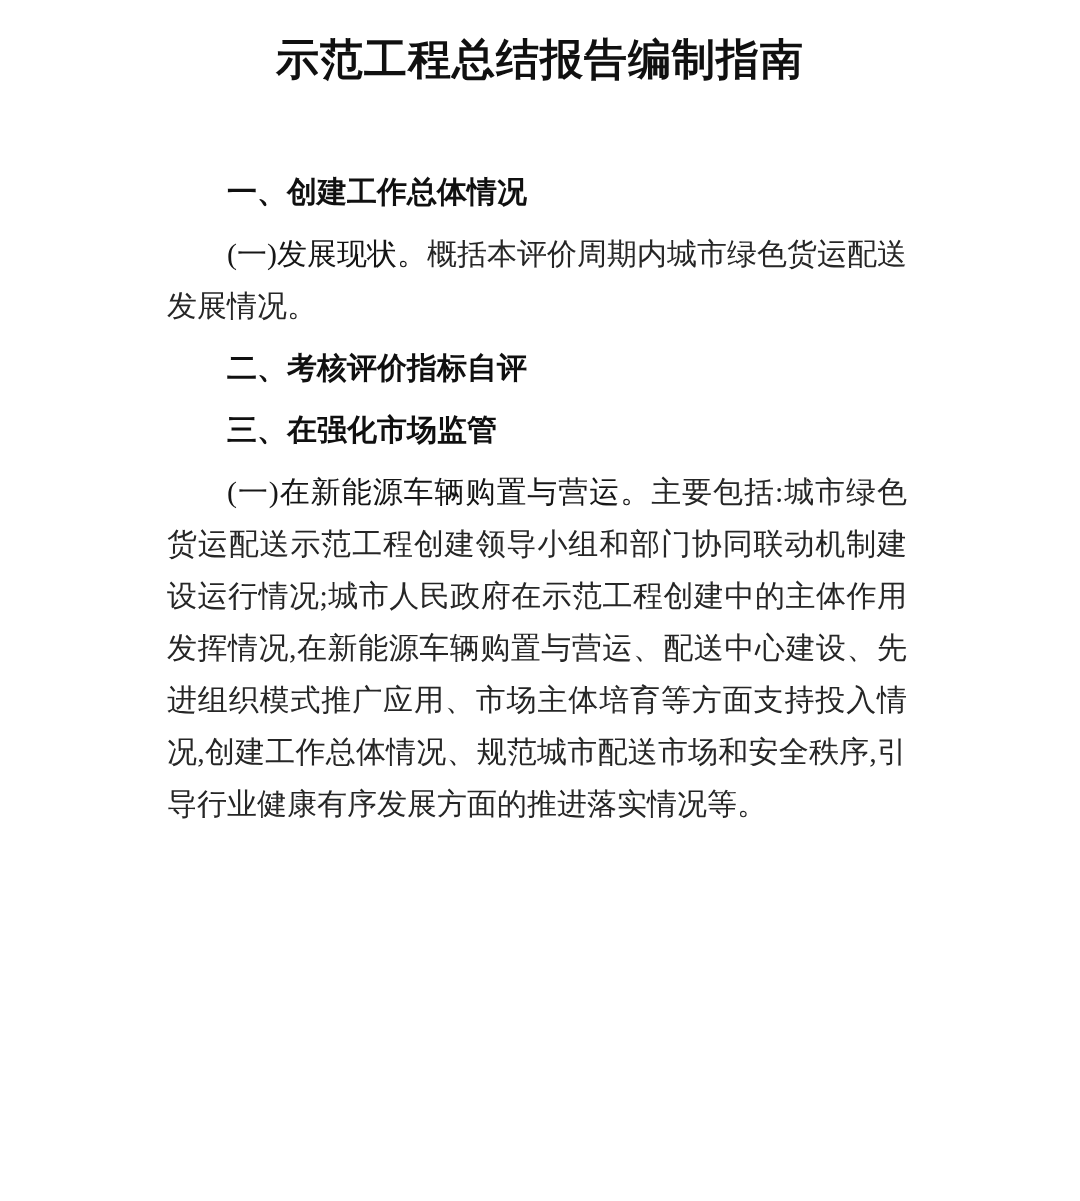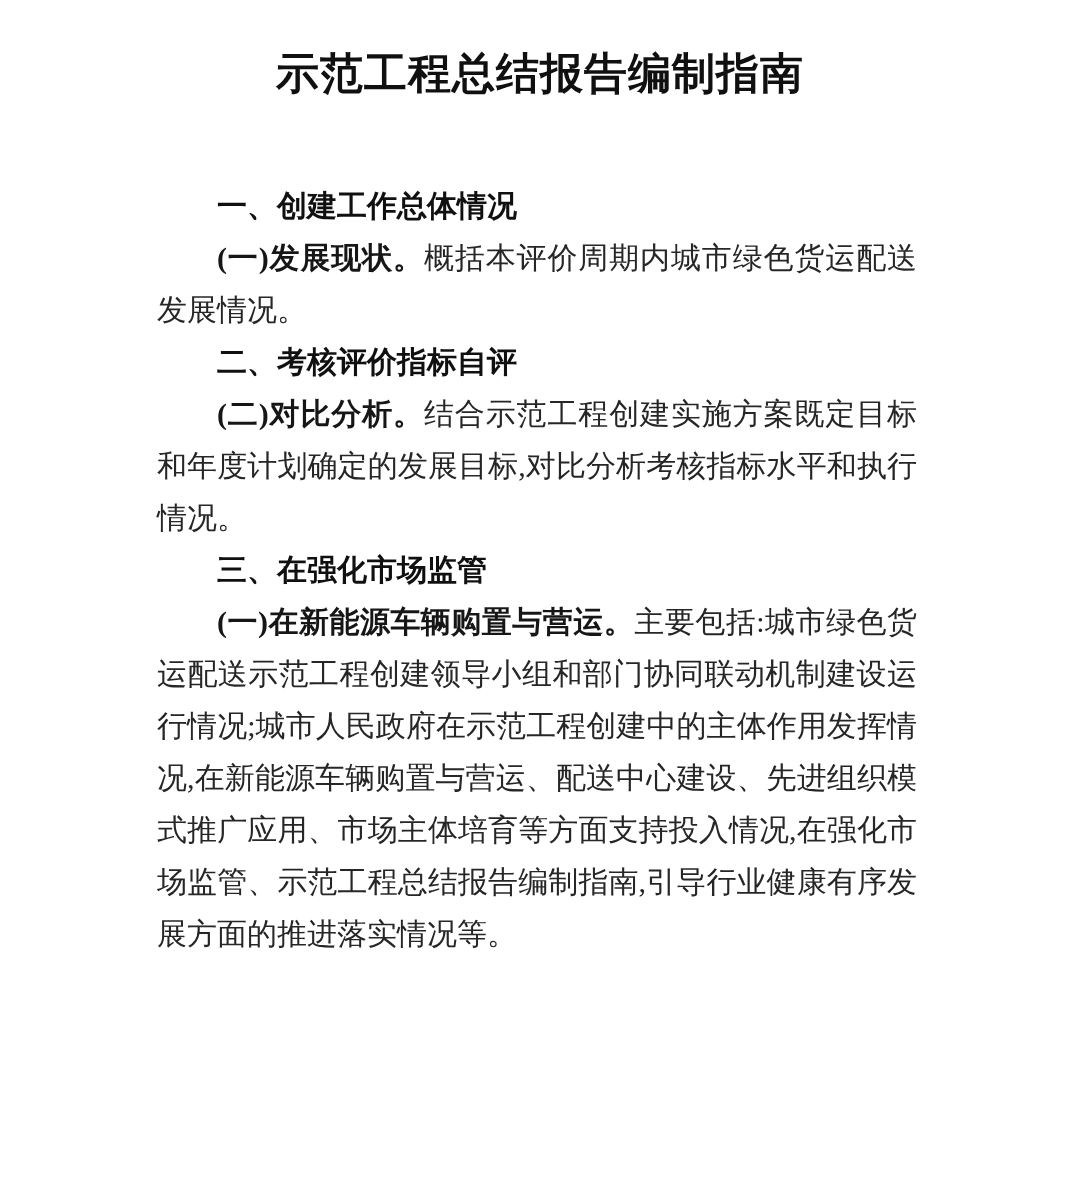--- a/index.html
+++ b/index.html
@@ -8,64 +8,63 @@
     background: #ffffff;
   }
   .page {
     position: relative;
     width: 1080px;
     height: 1201px;
     background: #ffffff;
     overflow: hidden;
   }
   .doc-title {
-    padding-top: 48px;
+    padding-top: 34px;
     text-align: center;
     font-family: "Liberation Sans", sans-serif;
     font-weight: 700;
     font-size: 43px;
     line-height: 1.2;
     color: #101010;
     letter-spacing: 1px;
   }
   .doc-body {
     margin-top: 80px;
     margin-left: 157px;
     width: 760px;
     font-family: "Liberation Serif", serif;
     font-size: 30px;
     line-height: 52px;
     color: #262626;
     text-align: justify;
   }
   .doc-body p {
-    margin: 0;
+    margin: 10px;
     padding: 0;
     text-indent: 2em;
   }
   .doc-body p.heading {
     font-family: "Liberation Sans", sans-serif;
     font-weight: 700;
     color: #101010;
     text-align: left;
   }
   .doc-body .para-label {
-    font-weight: 700;
+    font-weight: 400;
     color: #161616;
   }
   .doc-body .para-text {
     font-weight: 400;
   }
 </style>
 </head>
 <body>
 
 <div class="page">
   <div class="doc-title">示范工程总结报告编制指南</div>
   <div class="doc-body" id="doc-body">
       <p class="heading">一、创建工作总体情况</p>
       <p class="para"><span class="para-label">(一)发展现状。</span><span class="para-text">概括本评价周期内城市绿色货运配送发展情况。</span></p>
       <p class="heading">二、考核评价指标自评</p>
-      <p class="para"><span class="para-label">(二)对比分析。</span><span class="para-text">结合示范工程创建实施方案既定目标和年度计划确定的发展目标,对比分析考核指标水平和执行情况。</span></p>
       <p class="heading">三、在强化市场监管</p>
-      <p class="para"><span class="para-label">(一)在新能源车辆购置与营运。</span><span class="para-text">主要包括:城市绿色货运配送示范工程创建领导小组和部门协同联动机制建设运行情况;城市人民政府在示范工程创建中的主体作用发挥情况,在新能源车辆购置与营运、配送中心建设、先进组织模式推广应用、市场主体培育等方面支持投入情况,在强化市场监管、示范工程总结报告编制指南,引导行业健康有序发展方面的推进落实情况等。</span></p>
+      <p class="para"><span class="para-label">(一)在新能源车辆购置与营运。</span><span class="para-text">主要包括:城市绿色货运配送示范工程创建领导小组和部门协同联动机制建设运行情况;城市人民政府在示范工程创建中的主体作用发挥情况,在新能源车辆购置与营运、配送中心建设、先进组织模式推广应用、市场主体培育等方面支持投入情况,创建工作总体情况、规范城市配送市场和安全秩序,引导行业健康有序发展方面的推进落实情况等。</span></p>
     </div>
 </div>
 
 </body></html>

